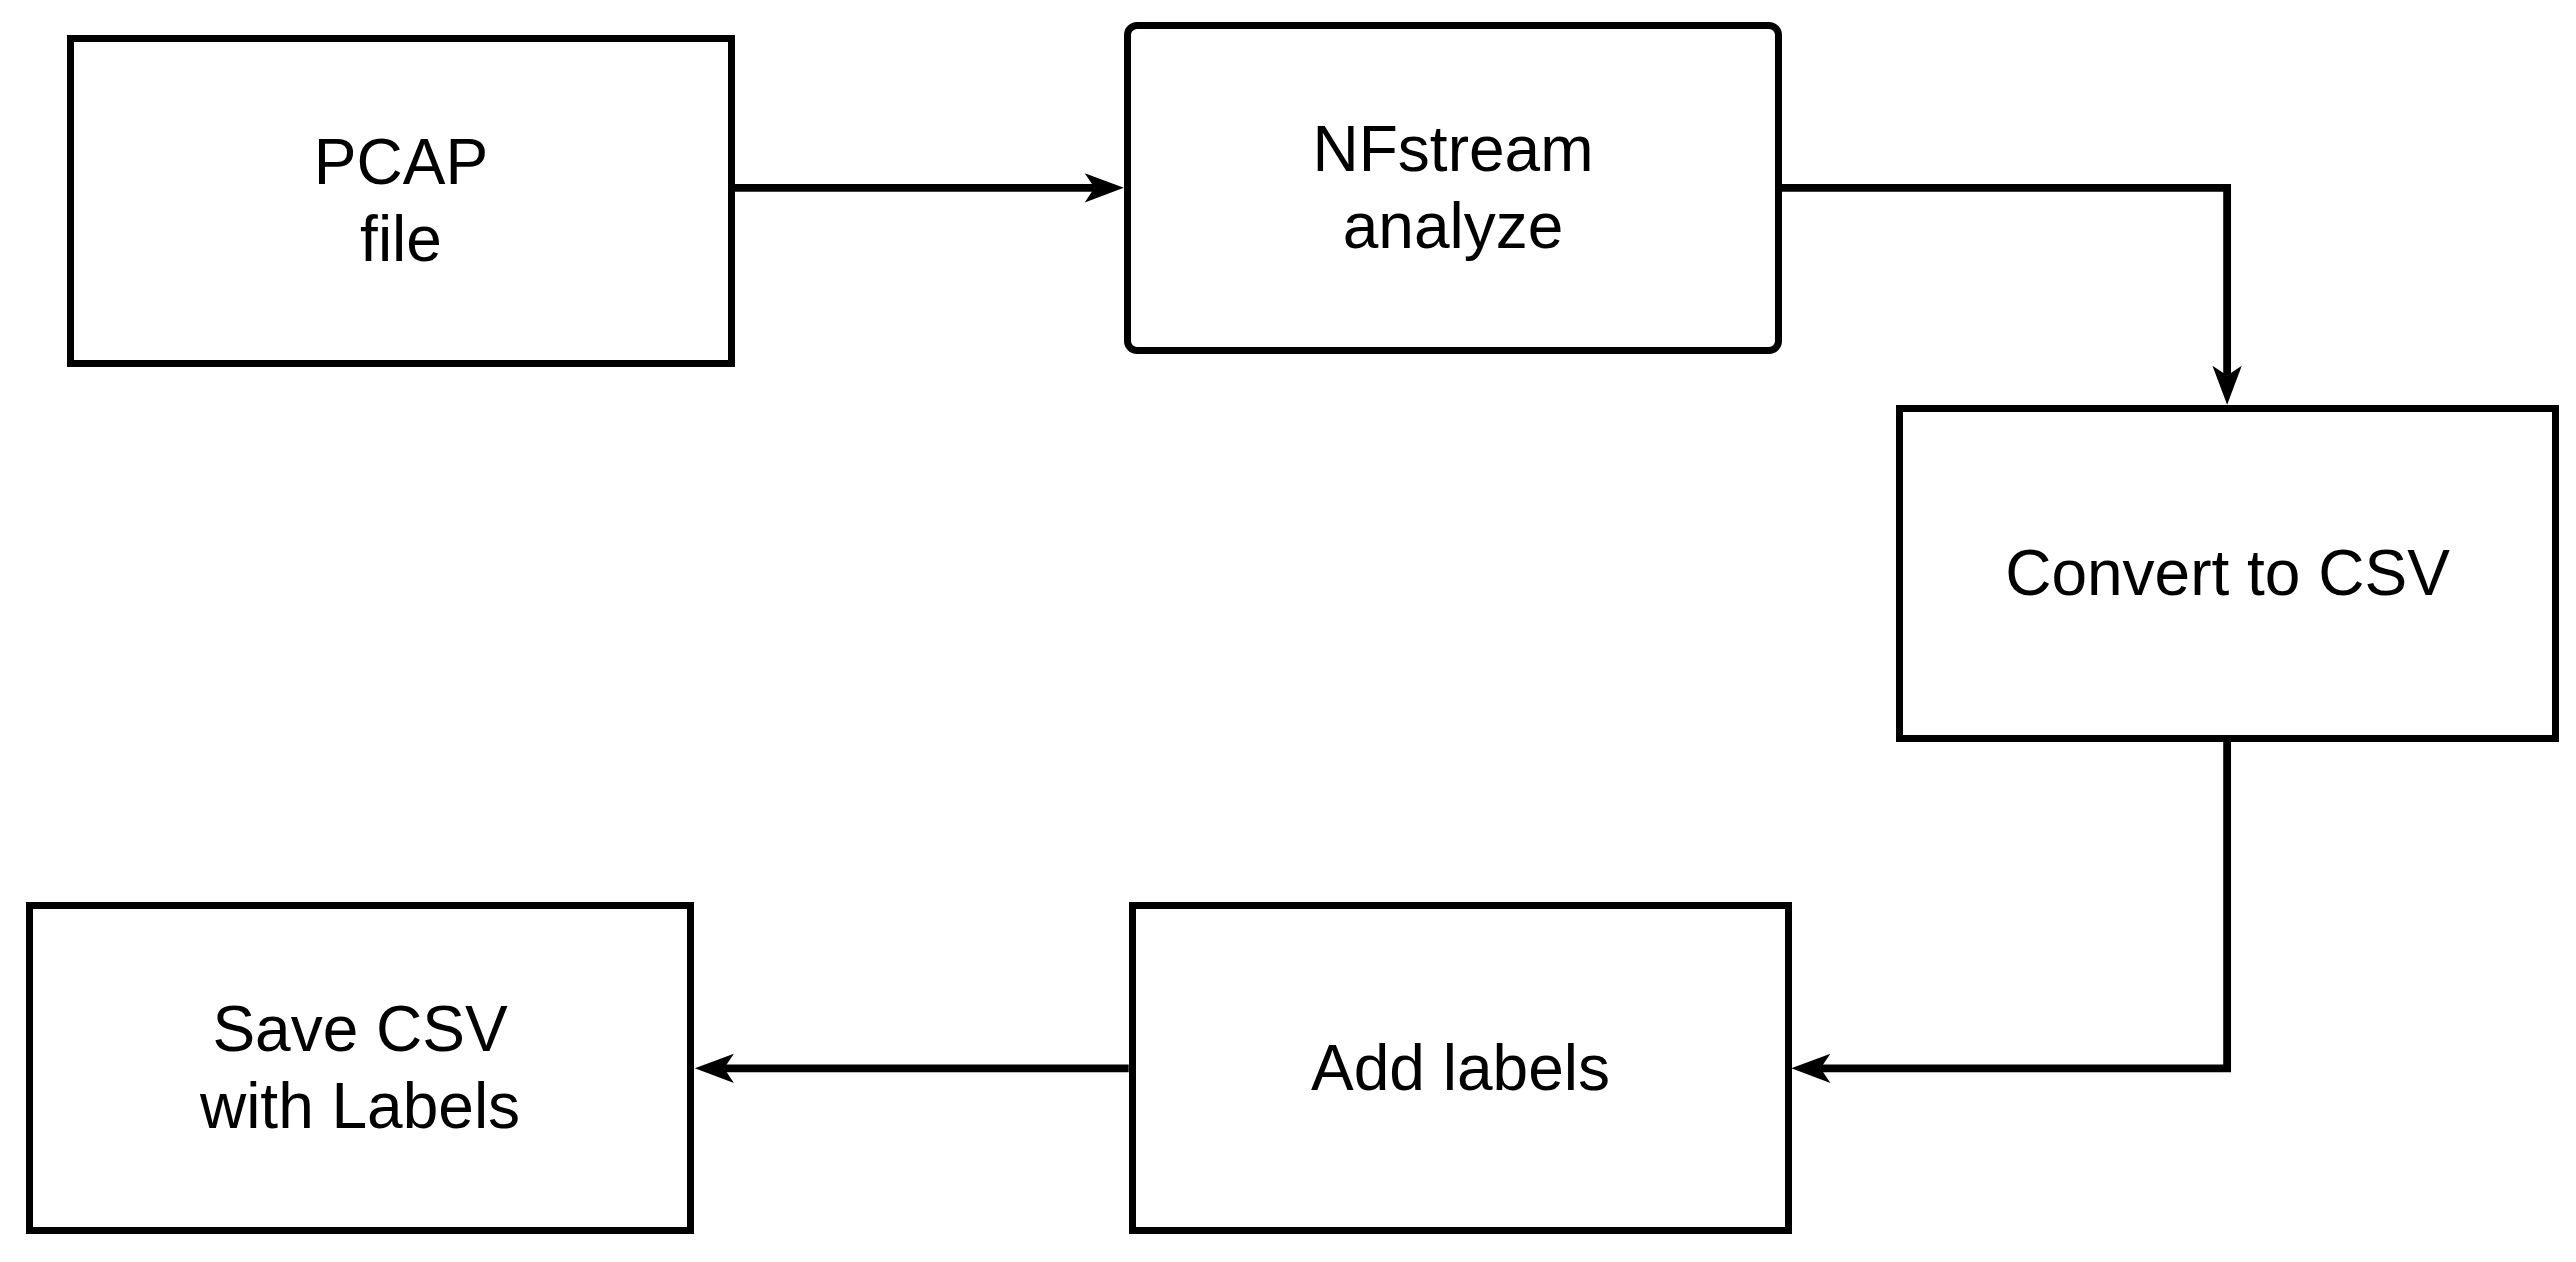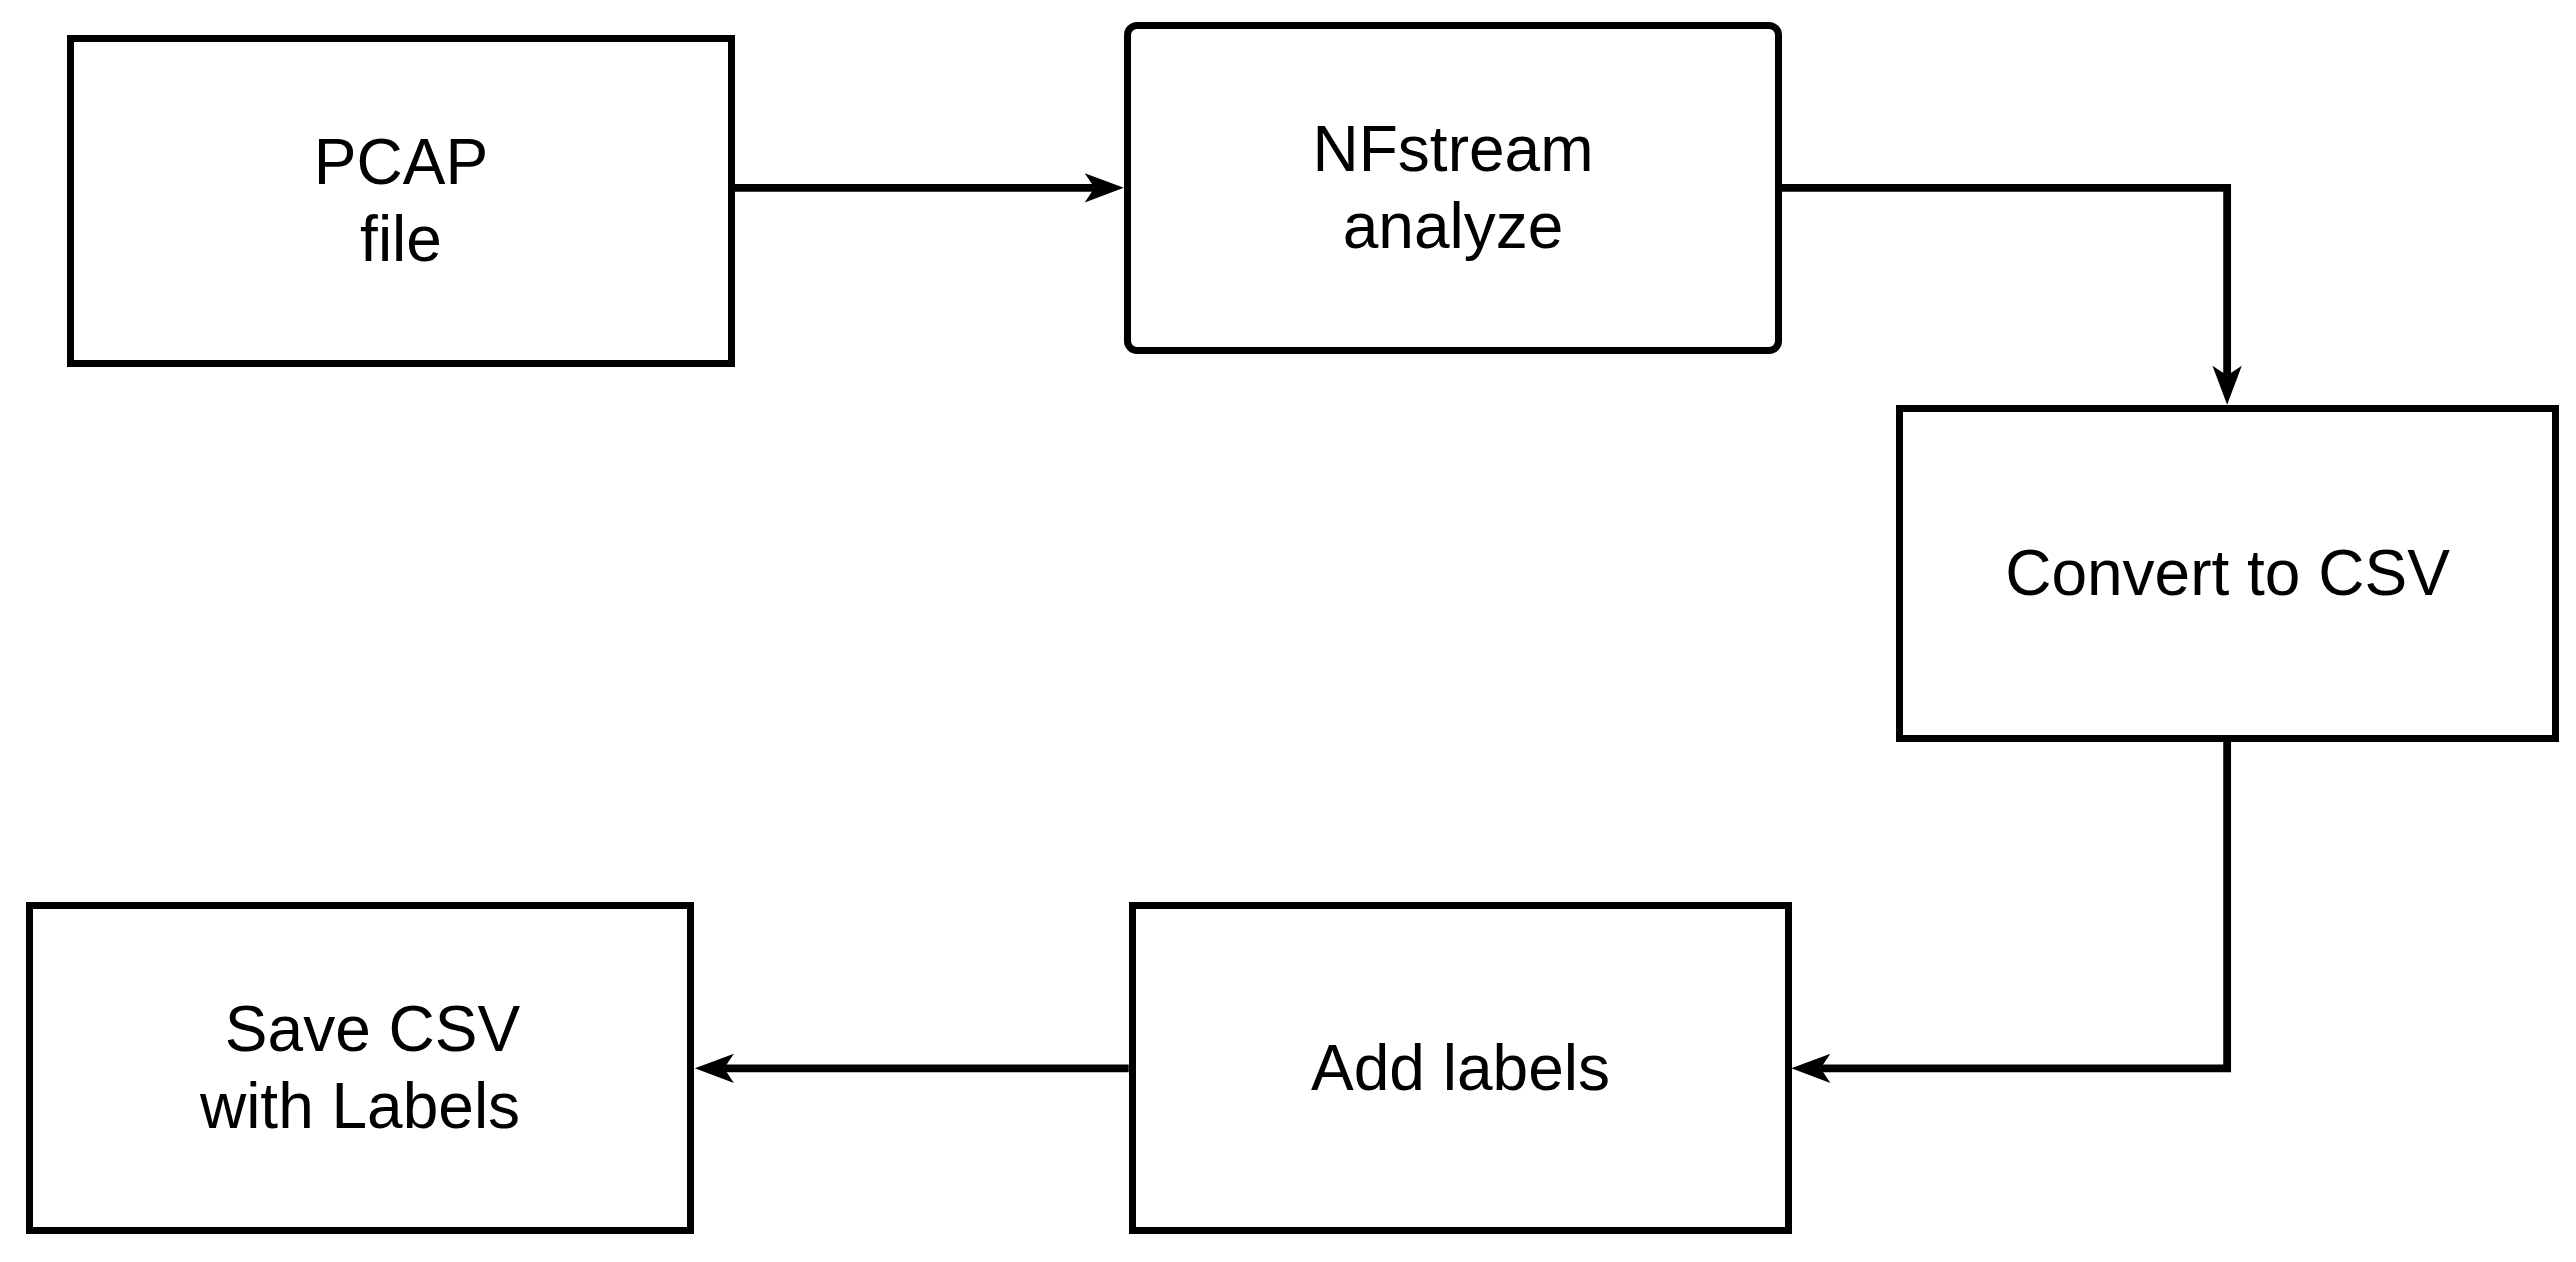--- a/index.html
+++ b/index.html
@@ -35,21 +35,21 @@
     font-size: 64px;
     line-height: 1.2;
   }
   .node .label {
     white-space: pre-line;
   }
   .n1 { left: 26px;   top: 35px;  width: 668px; height: 332px; margin-left: 41px; }
   .n2 { left: 1124px; top: 21.5px;  width: 658px; height: 332px; border-radius: 13px; }
   .n3 { left: 1896px; top: 405px; width: 663px; height: 337px; }
   .n4 { left: 1129px; top: 902px; width: 663px; height: 332px; }
-  .n5 { left: 26px;   top: 902px; width: 668px; height: 332px; text-align: right; }
+  .n5 { left: 26px;   top: 902px; width: 668px; height: 332px; }
   .edge-line {
     fill: none;
     stroke: #000000;
     stroke-width: 8;
     stroke-linejoin: miter;
   }
   .edge-head {
     fill: #000000;
     stroke: none;
   }

